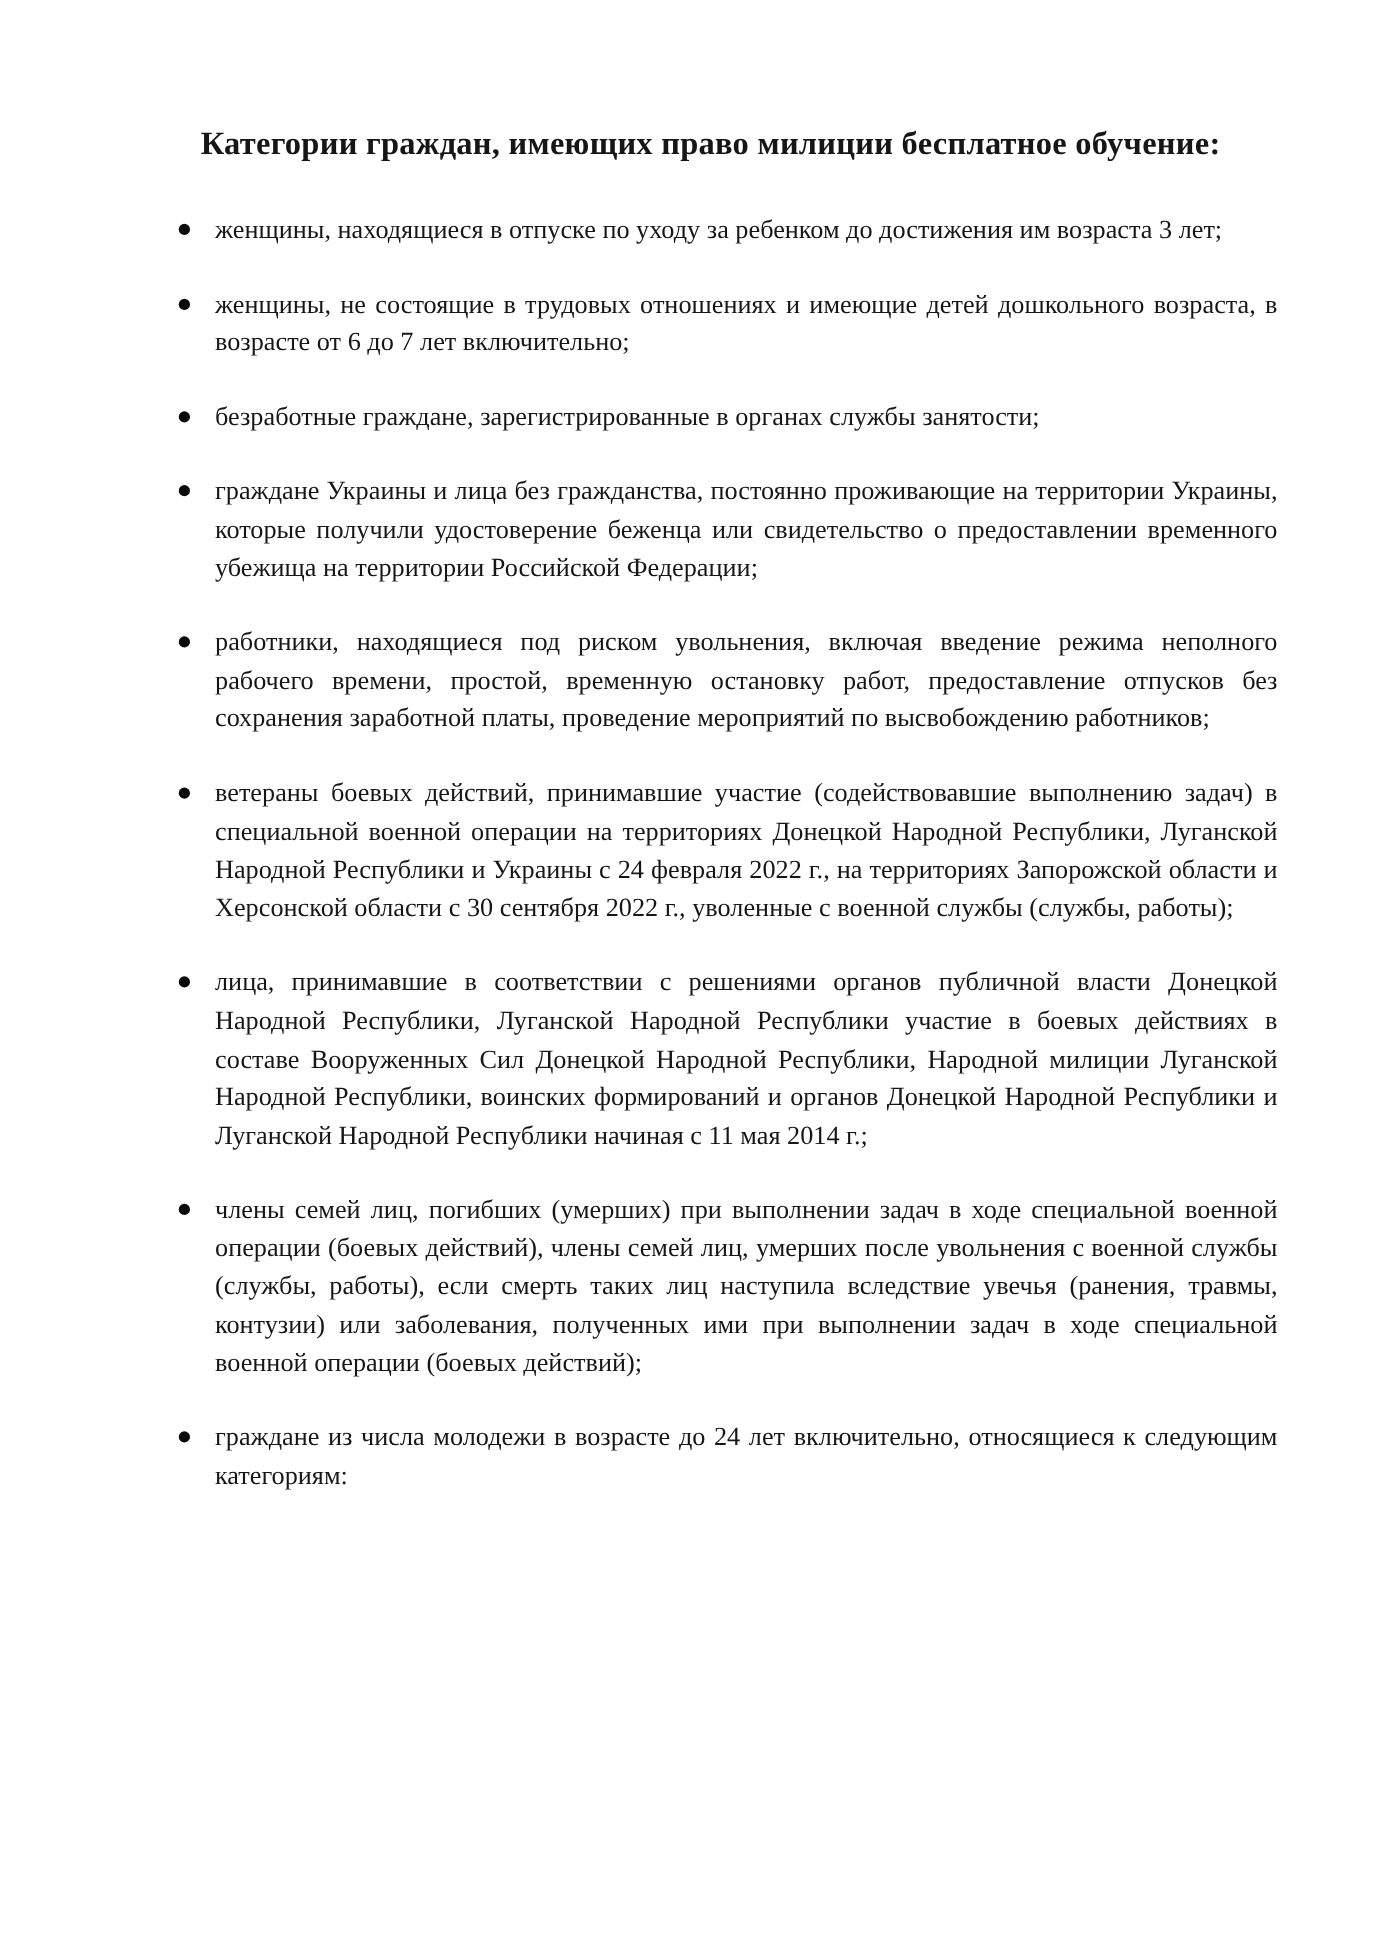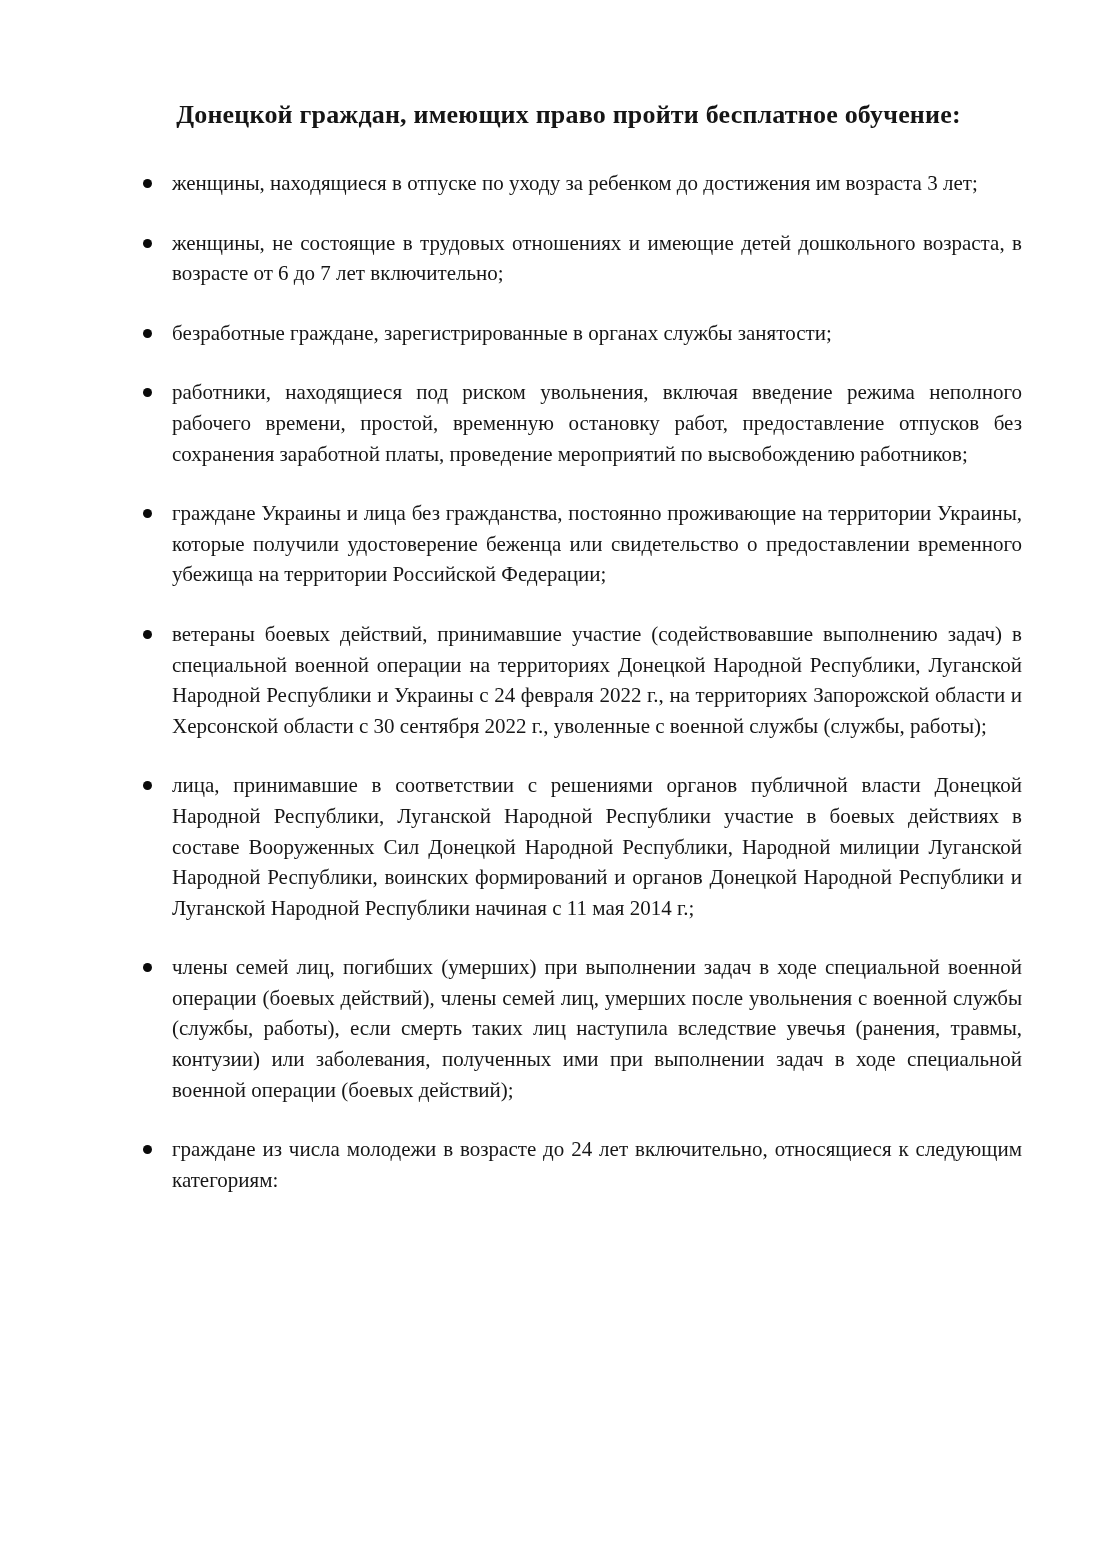--- a/index.html
+++ b/index.html
@@ -53,26 +53,26 @@
     height: 9px;
     border-radius: 50%;
     background: #0a0a0a;
   }
 </style>
 </head>
 <body>
 
 <div class="page">
   <div class="doc">
-    <h1 class="doc-title">Донецкой граждан, имеющих право пройти бесплатное обучение:</h1>
+    <h1 class="doc-title">Категории граждан, имеющих право милиции бесплатное обучение:</h1>
     <ul class="bullet-list">
         <li><span class="bullet-dot"></span><span>женщины, находящиеся в отпуске по уходу за ребенком до достижения им возраста 3 лет;</span></li>
         <li><span class="bullet-dot"></span><span>женщины, не состоящие в трудовых отношениях и имеющие детей дошкольного возраста, в возрасте от 6 до 7 лет включительно;</span></li>
         <li><span class="bullet-dot"></span><span>безработные граждане, зарегистрированные в органах службы занятости;</span></li>
+        <li><span class="bullet-dot"></span><span>граждане Украины и лица без гражданства, постоянно проживающие на территории Украины, которые получили удостоверение беженца или свидетельство о предоставлении временного убежища на территории Российской Федерации;</span></li>
         <li><span class="bullet-dot"></span><span>работники, находящиеся под риском увольнения, включая введение режима неполного рабочего времени, простой, временную остановку работ, предоставление отпусков без сохранения заработной платы, проведение мероприятий по высвобождению работников;</span></li>
-        <li><span class="bullet-dot"></span><span>граждане Украины и лица без гражданства, постоянно проживающие на территории Украины, которые получили удостоверение беженца или свидетельство о предоставлении временного убежища на территории Российской Федерации;</span></li>
         <li><span class="bullet-dot"></span><span>ветераны боевых действий, принимавшие участие (содействовавшие выполнению задач) в специальной военной операции на территориях Донецкой Народной Республики, Луганской Народной Республики и Украины с 24 февраля 2022 г., на территориях Запорожской области и Херсонской области с 30 сентября 2022 г., уволенные с военной службы (службы, работы);</span></li>
         <li><span class="bullet-dot"></span><span>лица, принимавшие в соответствии с решениями органов публичной власти Донецкой Народной Республики, Луганской Народной Республики участие в боевых действиях в составе Вооруженных Сил Донецкой Народной Республики, Народной милиции Луганской Народной Республики, воинских формирований и органов Донецкой Народной Республики и Луганской Народной Республики начиная с 11 мая 2014 г.;</span></li>
         <li><span class="bullet-dot"></span><span>члены семей лиц, погибших (умерших) при выполнении задач в ходе специальной военной операции (боевых действий), члены семей лиц, умерших после увольнения с военной службы (службы, работы), если смерть таких лиц наступила вследствие увечья (ранения, травмы, контузии) или заболевания, полученных ими при выполнении задач в ходе специальной военной операции (боевых действий);</span></li>
         <li><span class="bullet-dot"></span><span>граждане из числа молодежи в возрасте до 24 лет включительно, относящиеся к следующим категориям:</span></li>
       </ul>
   </div>
 </div>
 
 </body></html>

